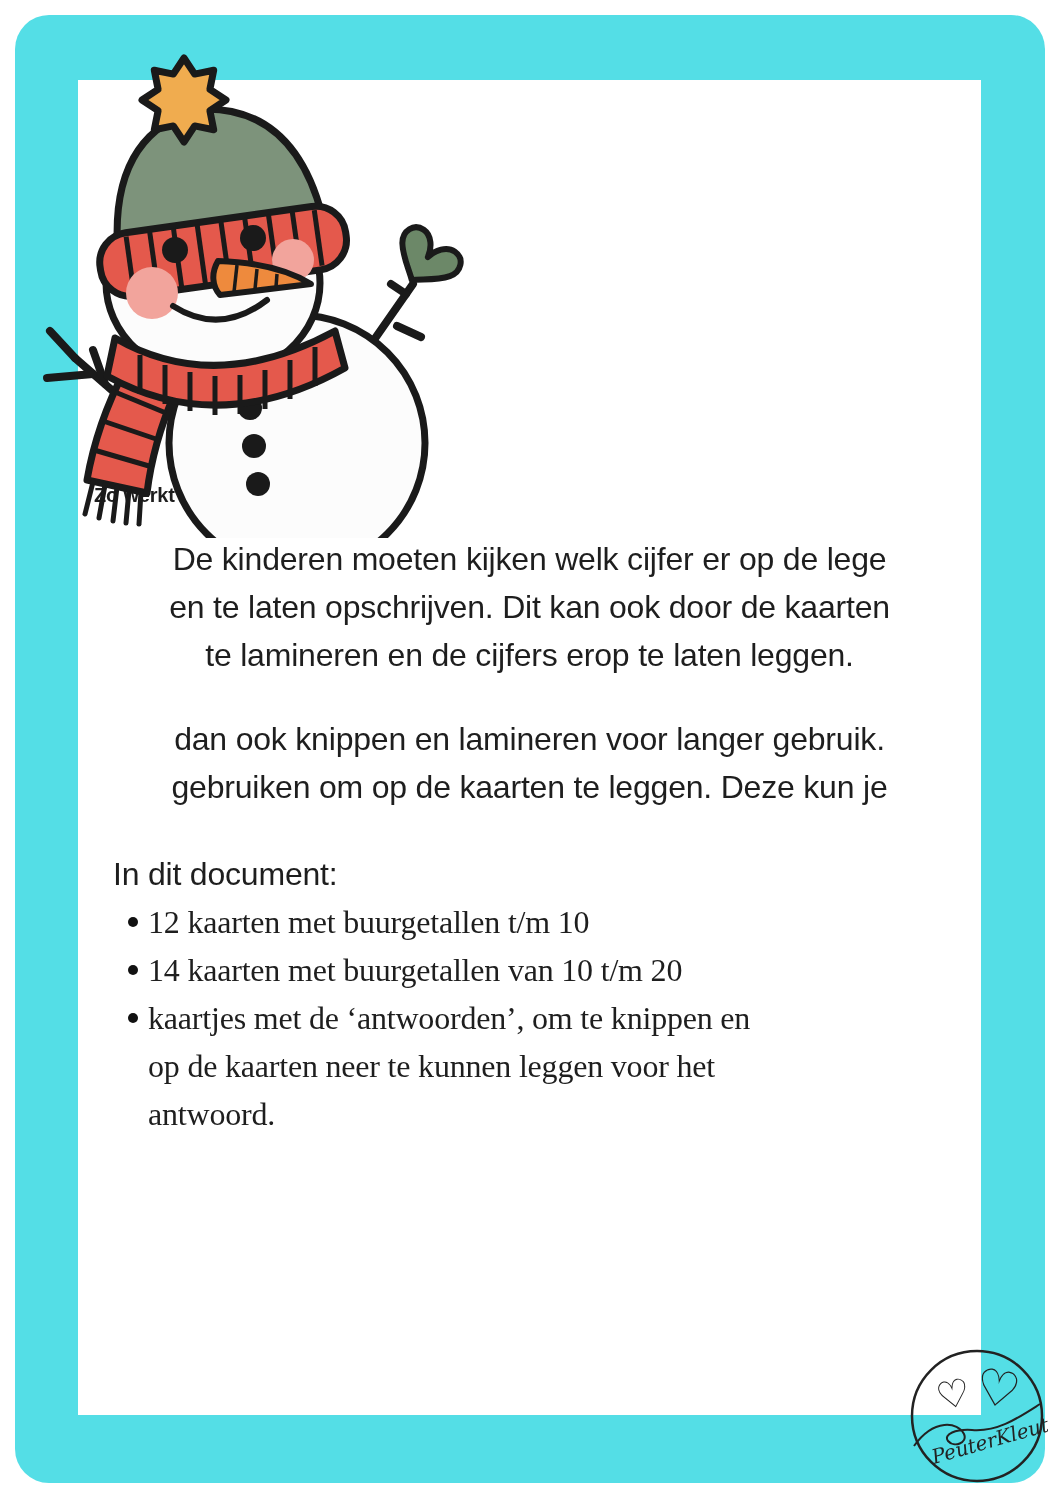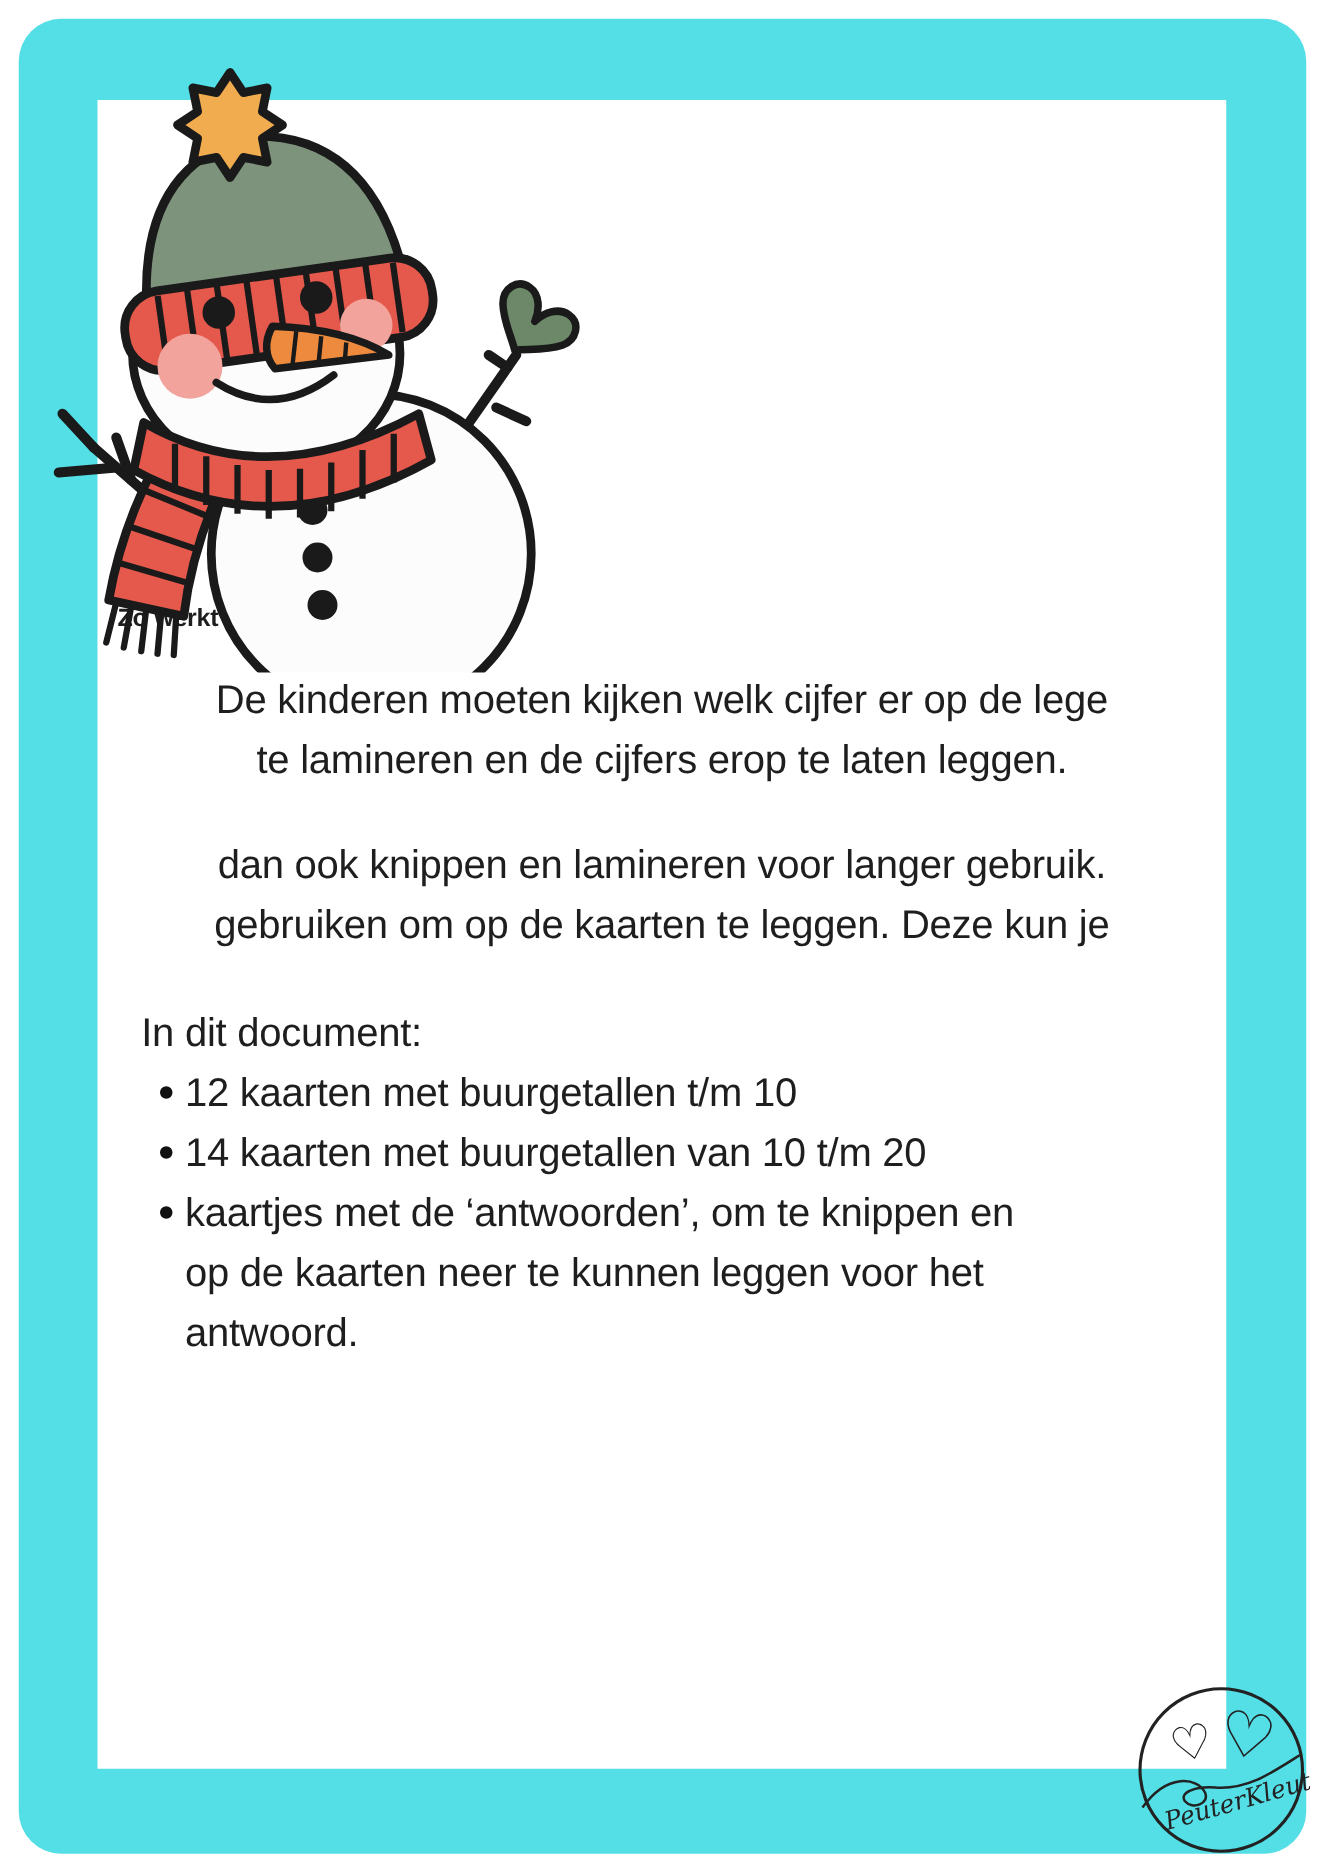--- a/index.html
+++ b/index.html
@@ -27,21 +27,21 @@
     position:absolute; left:78px; top:455px; width:903px; z-index:2;
     font-size:32px; line-height:48px; letter-spacing:-0.2px;
   }
   .heading {
     margin:16px; font-size:20px; font-weight:bold; text-align:left; line-height:48px;
   }
   .para { text-align:center; }
   .para.p1 { }
   .para.p2 { margin-top:36px; }
   .list-intro { margin-top:39px; margin-left:35px; }
-  ul.doc-list { list-style:none; margin:0; padding:0; }
+  ul.doc-list { list-style:none; margin:0; padding:0;font-family:Liberation Serif, serif; }
   ul.doc-list li { position:relative; padding-left:70px; }
   .bullet-dot {
     position:absolute; left:50px; top:19px; width:10px; height:10px;
     background:#111; border-radius:50%;
   }
 </style>
 </head>
 <body>
 
 <div class="frame">
@@ -138,20 +138,21 @@
       </g>
     </g>
   </svg>
 </div>
 
 <div class="content">
   <h1 class="heading">Zo werkt het;</h1>
 
   <div class="para p1">
     <div>De kinderen moeten kijken welk cijfer er op de lege</div>
+    <div>en te laten opschrijven. Dit kan ook door de kaarten</div>
     <div>te lamineren en de cijfers erop te laten leggen.</div>
   </div>
 
   <div class="para p2">
     <div>dan ook knippen en lamineren voor langer gebruik.</div>
     <div>gebruiken om op de kaarten te leggen. Deze kun je</div>
   </div>
 
   <div class="list-intro">In dit document:</div>
 

